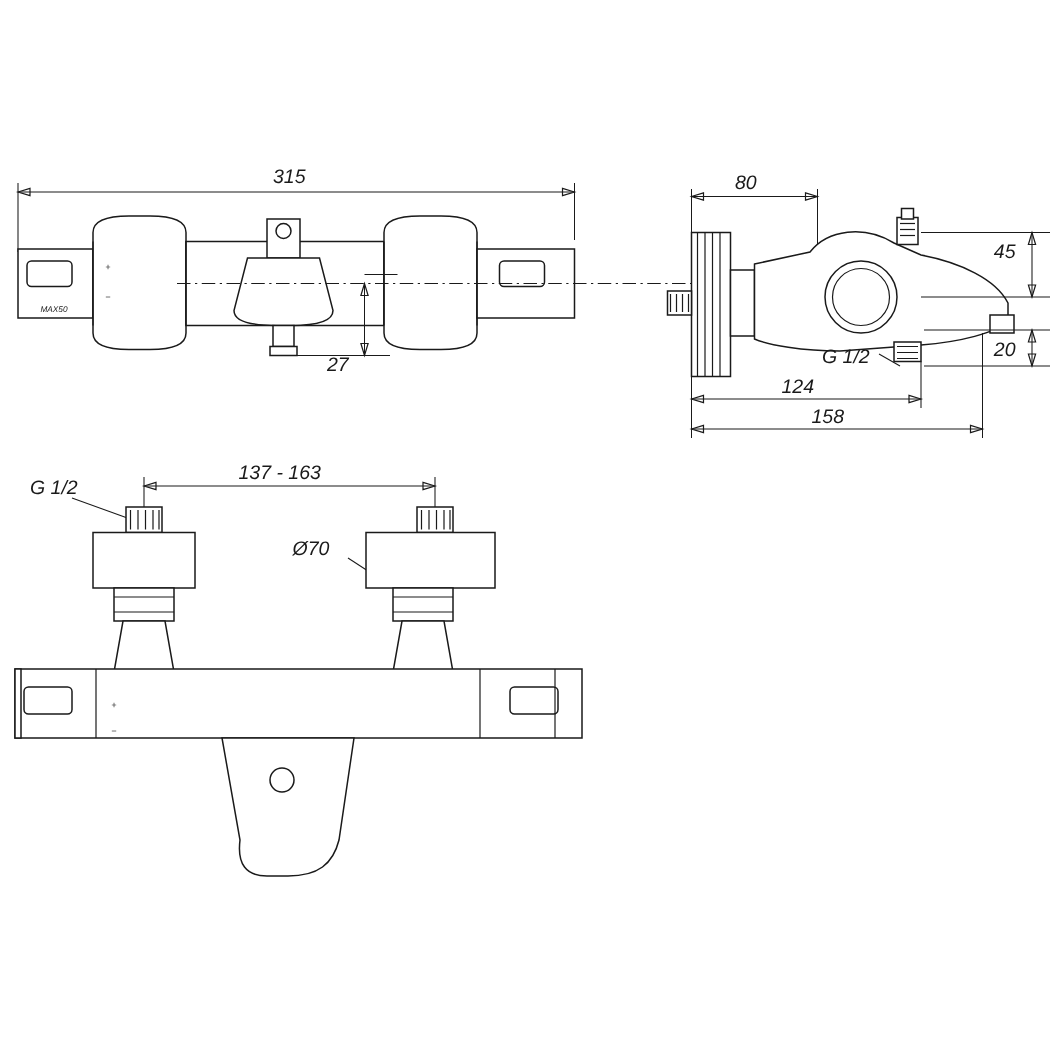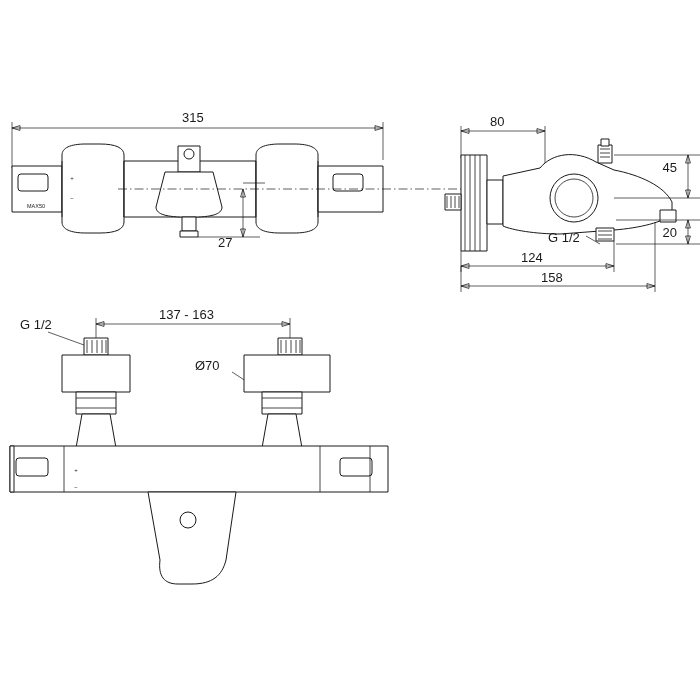--- a/index.html
+++ b/index.html
@@ -11,20 +11,21 @@
     width: 700px;
     height: 700px;
     font-family: "Liberation Sans", sans-serif;
     color: #1a1a1a;
     overflow: hidden;
   }
   #stage {
     position: relative;
     width: 700px;
     height: 700px;
+    font-style: italic;
   }
   svg.drawing {
     position: absolute;
     left: 0;
     top: 0;
     width: 700px;
     height: 700px;
   }
   .dim-text {
     font-family: "Liberation Sans", sans-serif;

